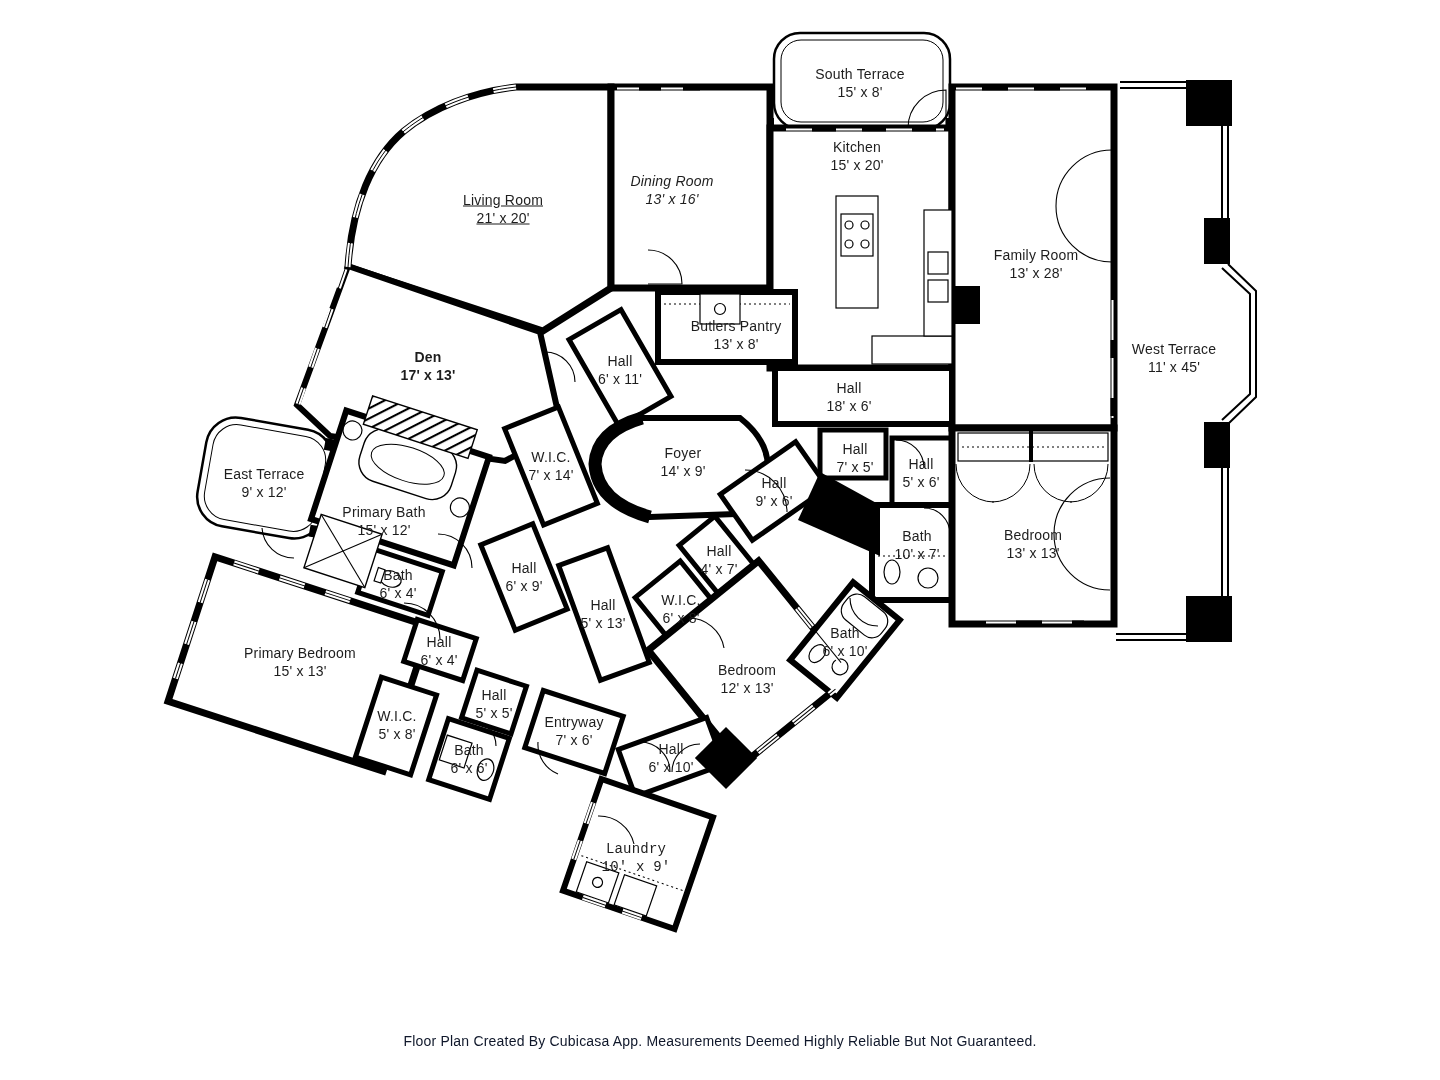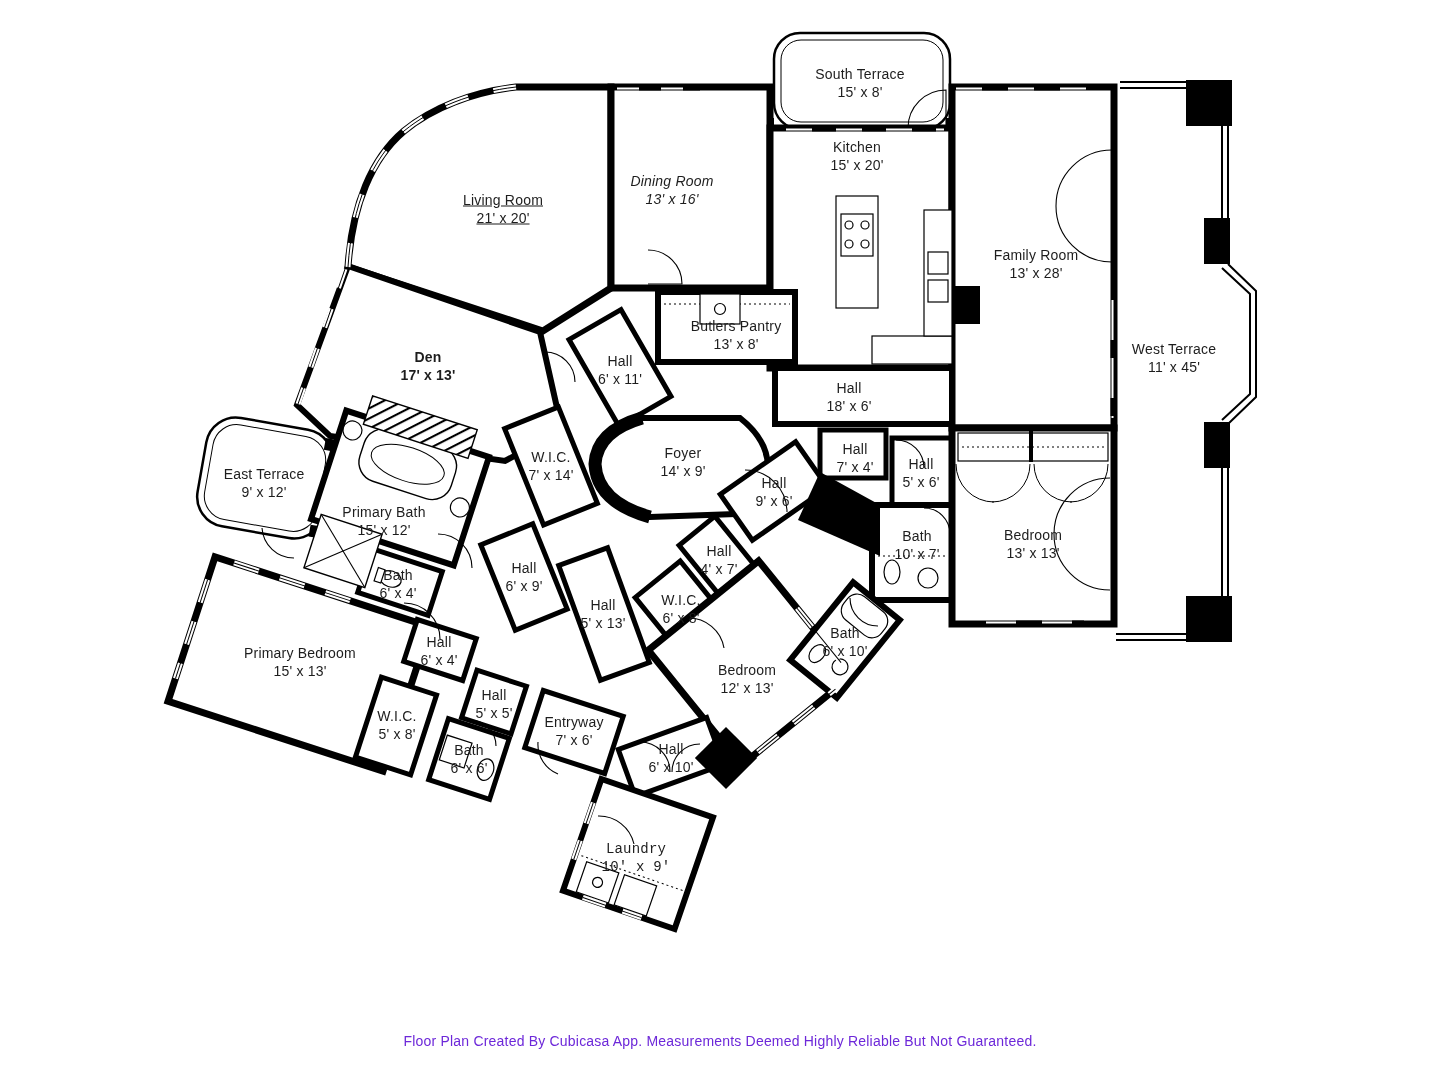--- a/index.html
+++ b/index.html
@@ -11,21 +11,21 @@
   #plan-svg{position:absolute;left:0;top:0;}
   #labels{position:absolute;inset:0;pointer-events:none;}
   .room-label{
     position:absolute;transform:translate(-50%,-50%);
     text-align:center;color:#1d1d1d;font-size:14px;line-height:1.25;
     white-space:nowrap;letter-spacing:.2px;
   }
   .room-label span{display:block;}
   .footer{
     position:absolute;left:0;right:0;top:1033px;text-align:center;
-    font-size:14px;color:#6d28d9;letter-spacing:.2px;
+    font-size:14px;color:#0f172a;letter-spacing:.2px;
   }
 </style>
 </head>
 <body>
 
 <div id="plan-wrap">
 
 <svg id="plan-svg" width="1440" height="1080" viewBox="0 0 1440 1080">
   <defs>
     <pattern id="hatch" width="9" height="9" patternUnits="userSpaceOnUse" patternTransform="rotate(45)">
@@ -284,21 +284,21 @@
       <div class="room-label" style="left: 849px; top: 397px;">
         <span>Hall</span>
         <span>18' x 6'</span>
       </div>
       <div class="room-label" style="left: 683px; top: 462px;">
         <span>Foyer</span>
         <span>14' x 9'</span>
       </div>
       <div class="room-label" style="left: 855px; top: 458px;">
         <span>Hall</span>
-        <span>7' x 4'</span>
+        <span>7' x 5'</span>
       </div>
       <div class="room-label" style="left: 921px; top: 473px;">
         <span>Hall</span>
         <span>5' x 6'</span>
       </div>
       <div class="room-label" style="left: 264px; top: 483px;">
         <span>East Terrace</span>
         <span>9' x 12'</span>
       </div>
       <div class="room-label" style="left: 551px; top: 466px;">

